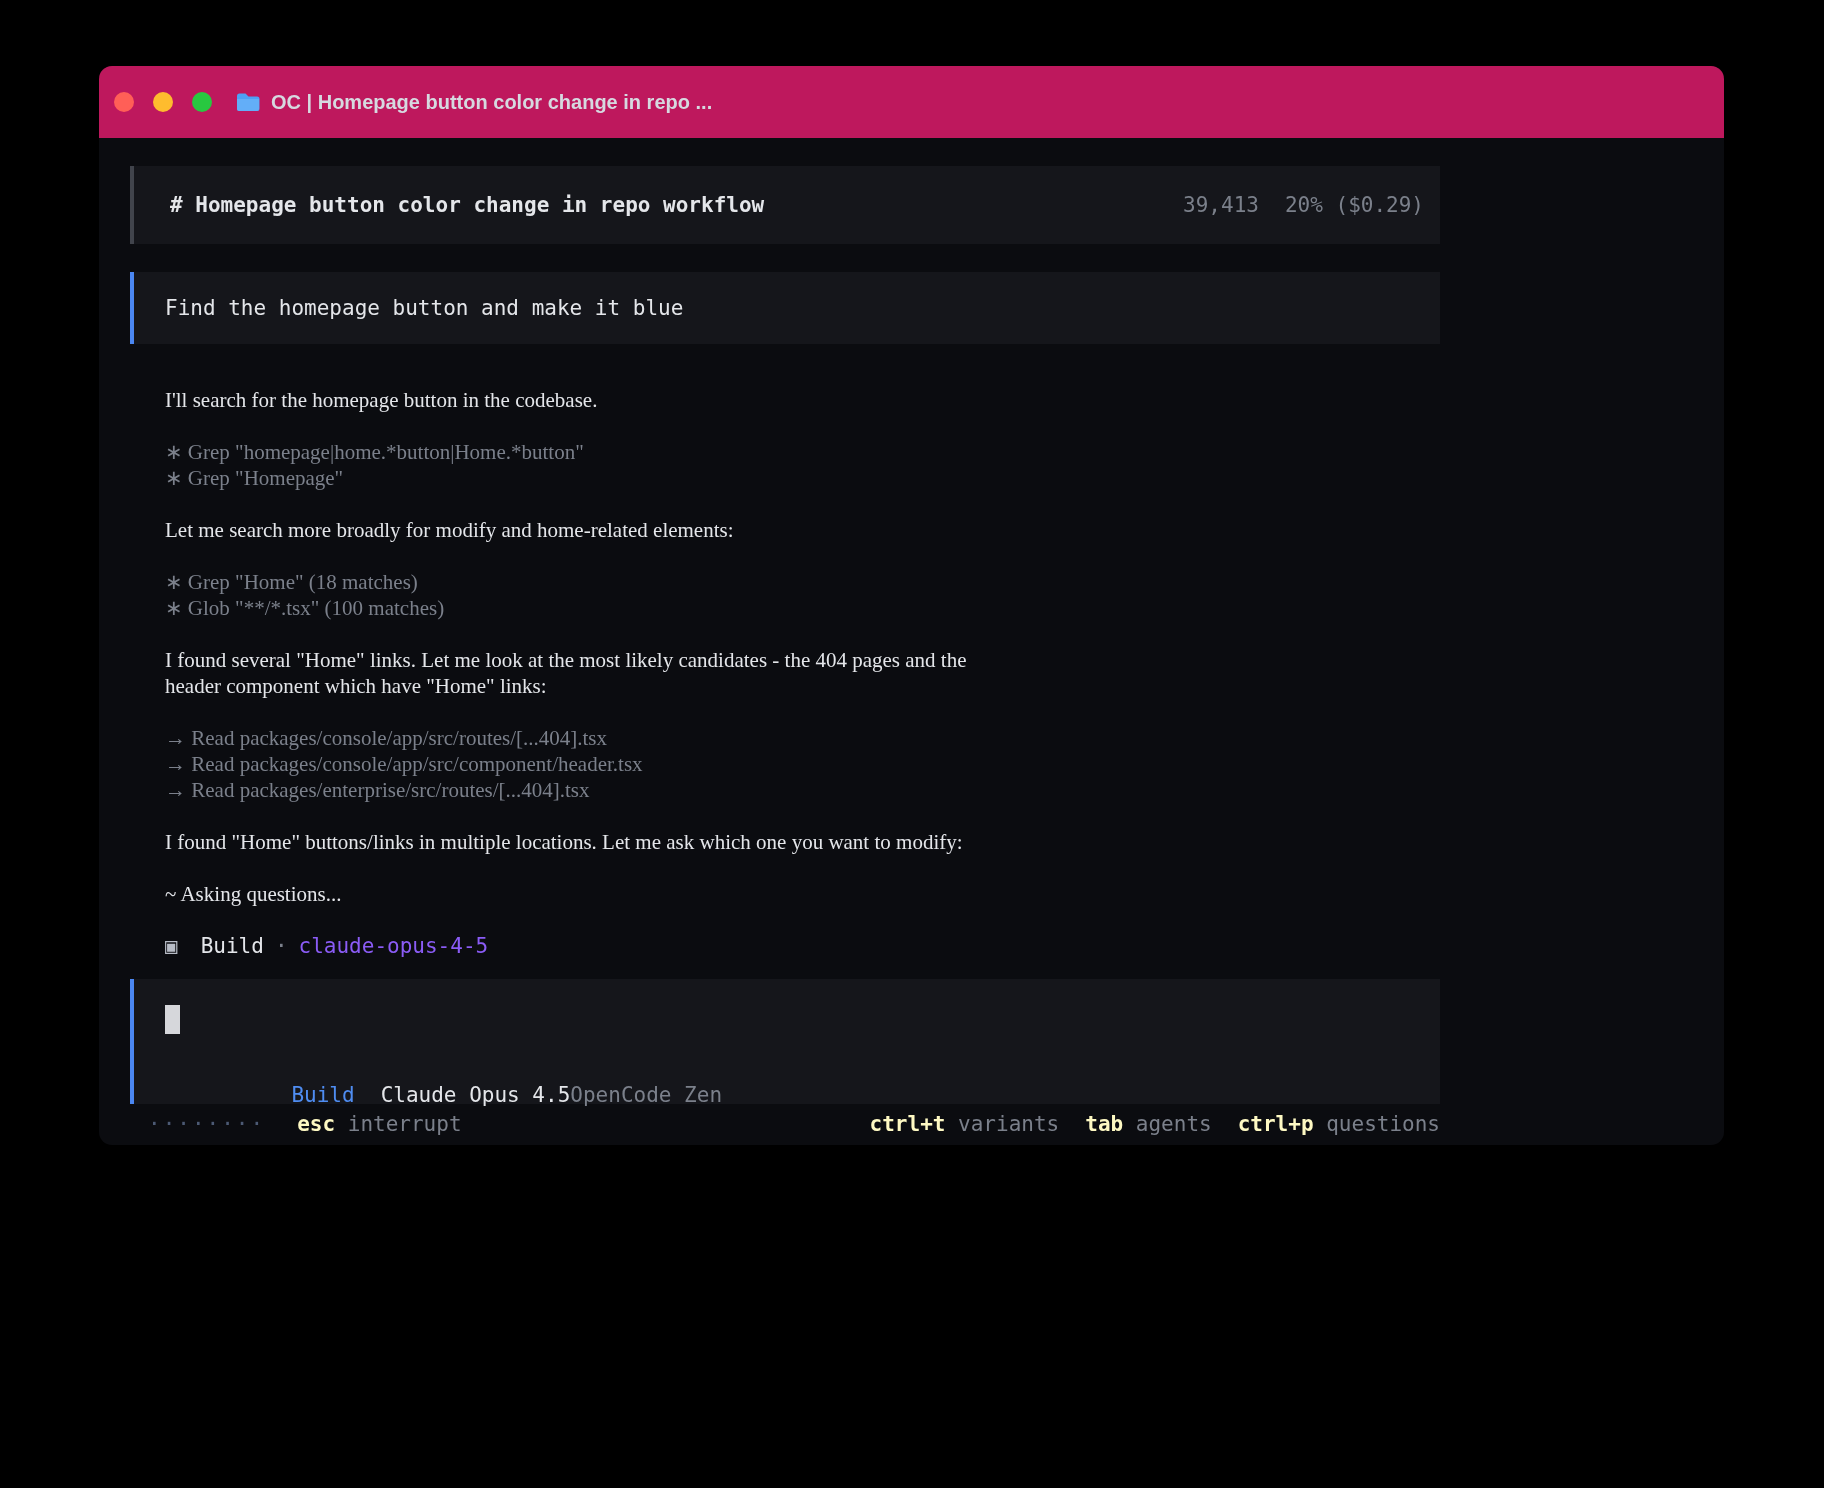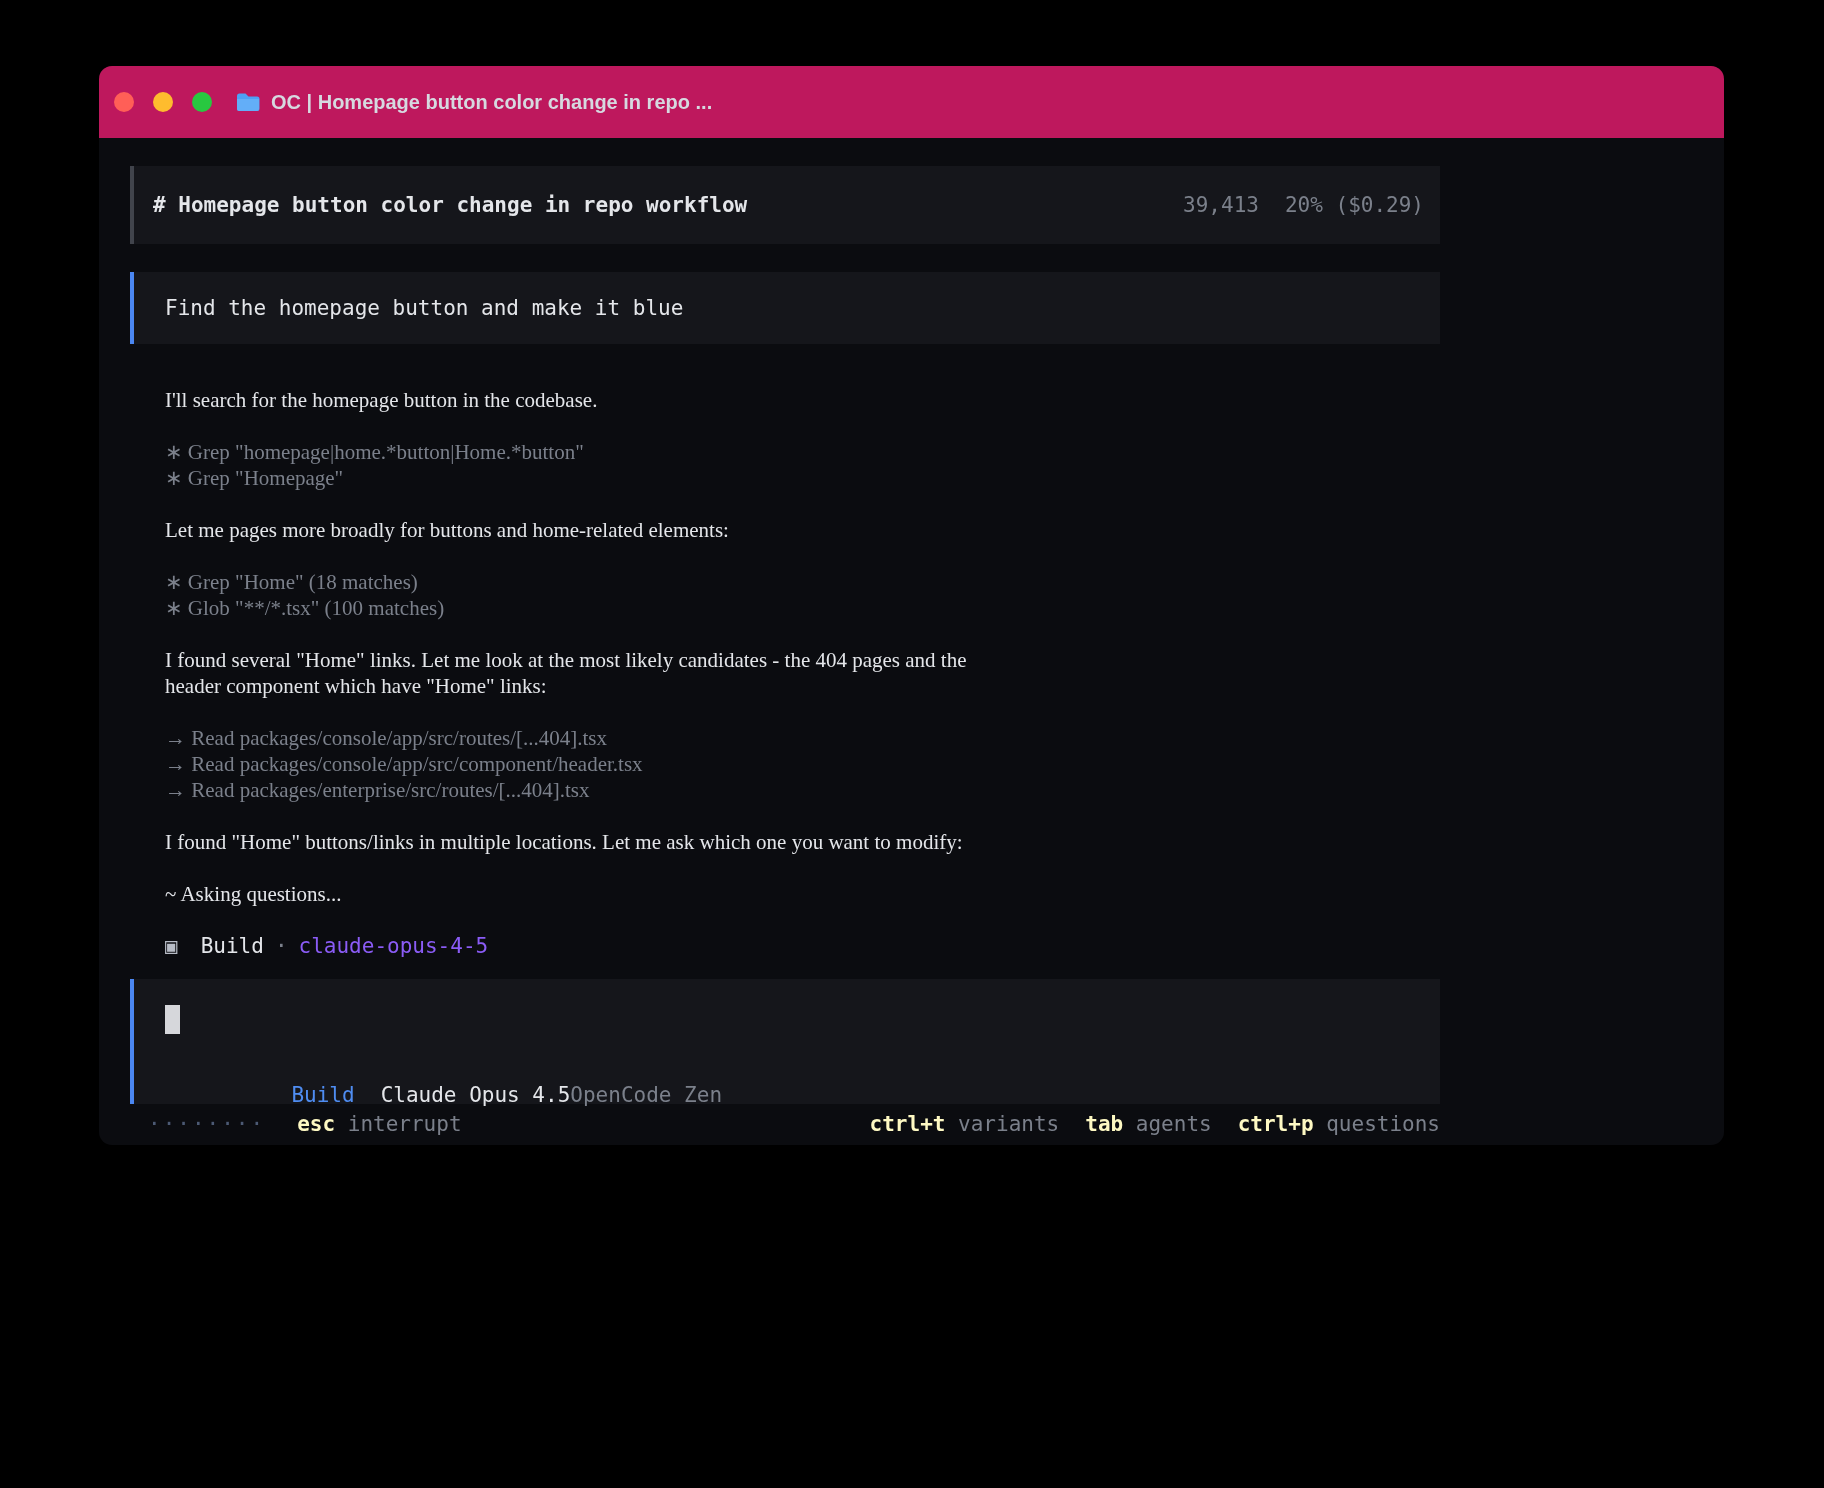--- a/index.html
+++ b/index.html
@@ -26,21 +26,21 @@
   .wtitle {
     margin-left:10px; font-family:"Liberation Sans", sans-serif; font-weight:bold;
     font-size:20px; color:#d6d9e0; white-space:pre;
   }
   
   .content { padding:28px 0 0 31px; }
   .col { width:1310px; }
   .panel { background:#15161b; }
   .hdrbar {
     border-left:4px solid #41444c; height:78px; display:flex; align-items:center;
-    padding-left:19px; padding-right:16px;
+    padding-left:36px; padding-right:16px;
   }
   .htitle { font-weight:bold; font-size:21px; color:#e4e6ea; white-space:pre; }
   .hstats { margin-left:auto; display:flex; gap:26px; font-size:21px; color:#7b808b; white-space:pre; }
   .usermsg {
     margin-top:28px; border-left:4px solid #4b87f2; height:72px; display:flex; align-items:center;
     padding-left:31px; font-size:21px; color:#e4e6ea; white-space:pre;
   }
   .lines { margin-top:43px; padding-left:35px;font-family:Liberation Serif, serif; }
   .tline { height:26px; line-height:26px; font-size:21px; white-space:pre; }
   .fg { color:#e4e6ea; }
@@ -106,21 +106,21 @@
       <div class="col panel usermsg">
         <span>Find the homepage button and make it blue</span>
       </div>
 
       <div class="col lines">
           <div class="tline fg">I'll search for the homepage button in the codebase.</div>
           <div class="tline blank"> </div>
           <div class="tline mut">∗ Grep "homepage|home.*button|Home.*button"</div>
           <div class="tline mut">∗ Grep "Homepage"</div>
           <div class="tline blank"> </div>
-          <div class="tline fg">Let me pages more broadly for buttons and home-related elements:</div>
+          <div class="tline fg">Let me search more broadly for modify and home-related elements:</div>
           <div class="tline blank"> </div>
           <div class="tline mut">∗ Grep "Home" (18 matches)</div>
           <div class="tline mut">∗ Glob "**/*.tsx" (100 matches)</div>
           <div class="tline blank"> </div>
           <div class="tline fg">I found several "Home" links. Let me look at the most likely candidates - the 404 pages and the</div>
           <div class="tline fg">header component which have "Home" links:</div>
           <div class="tline blank"> </div>
           <div class="tline mut">→ Read packages/console/app/src/routes/[...404].tsx</div>
           <div class="tline mut">→ Read packages/console/app/src/component/header.tsx</div>
           <div class="tline mut">→ Read packages/enterprise/src/routes/[...404].tsx</div>

